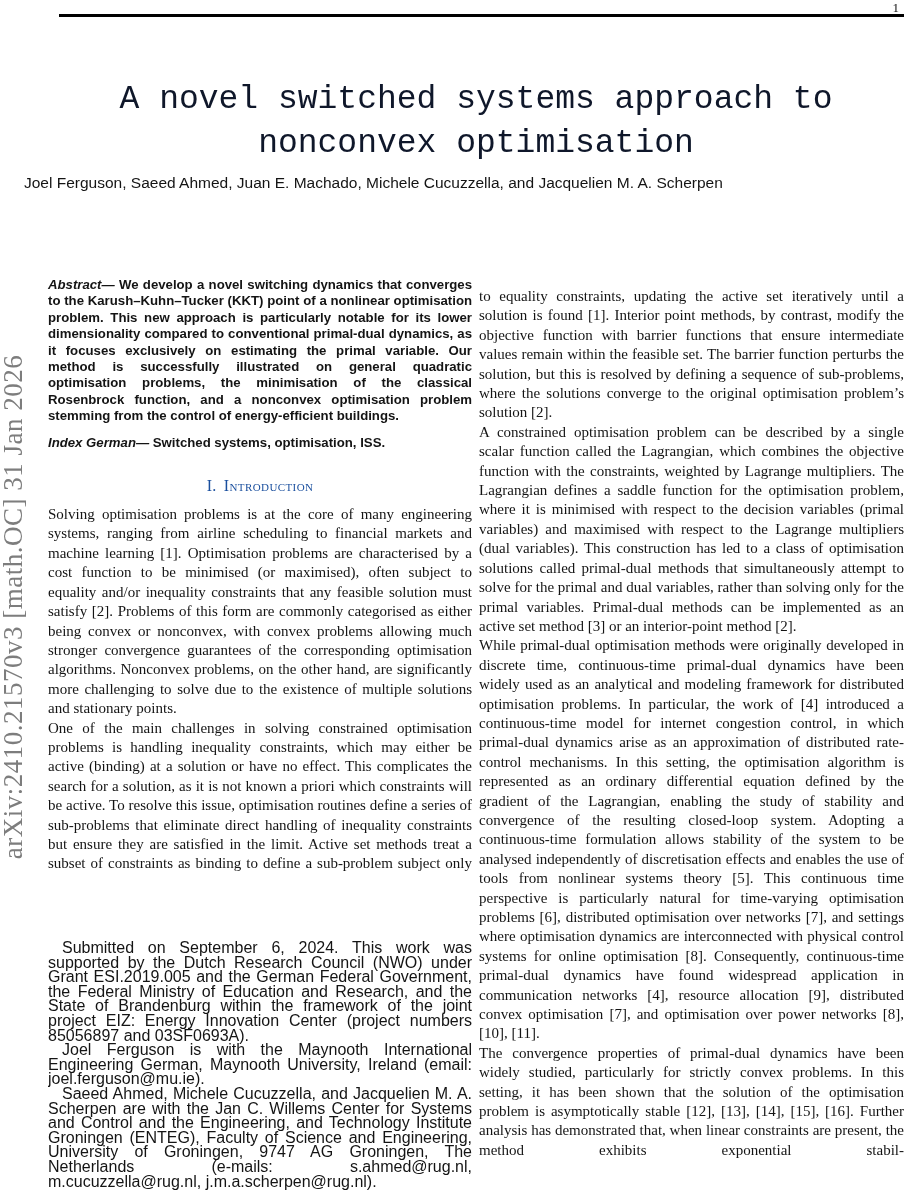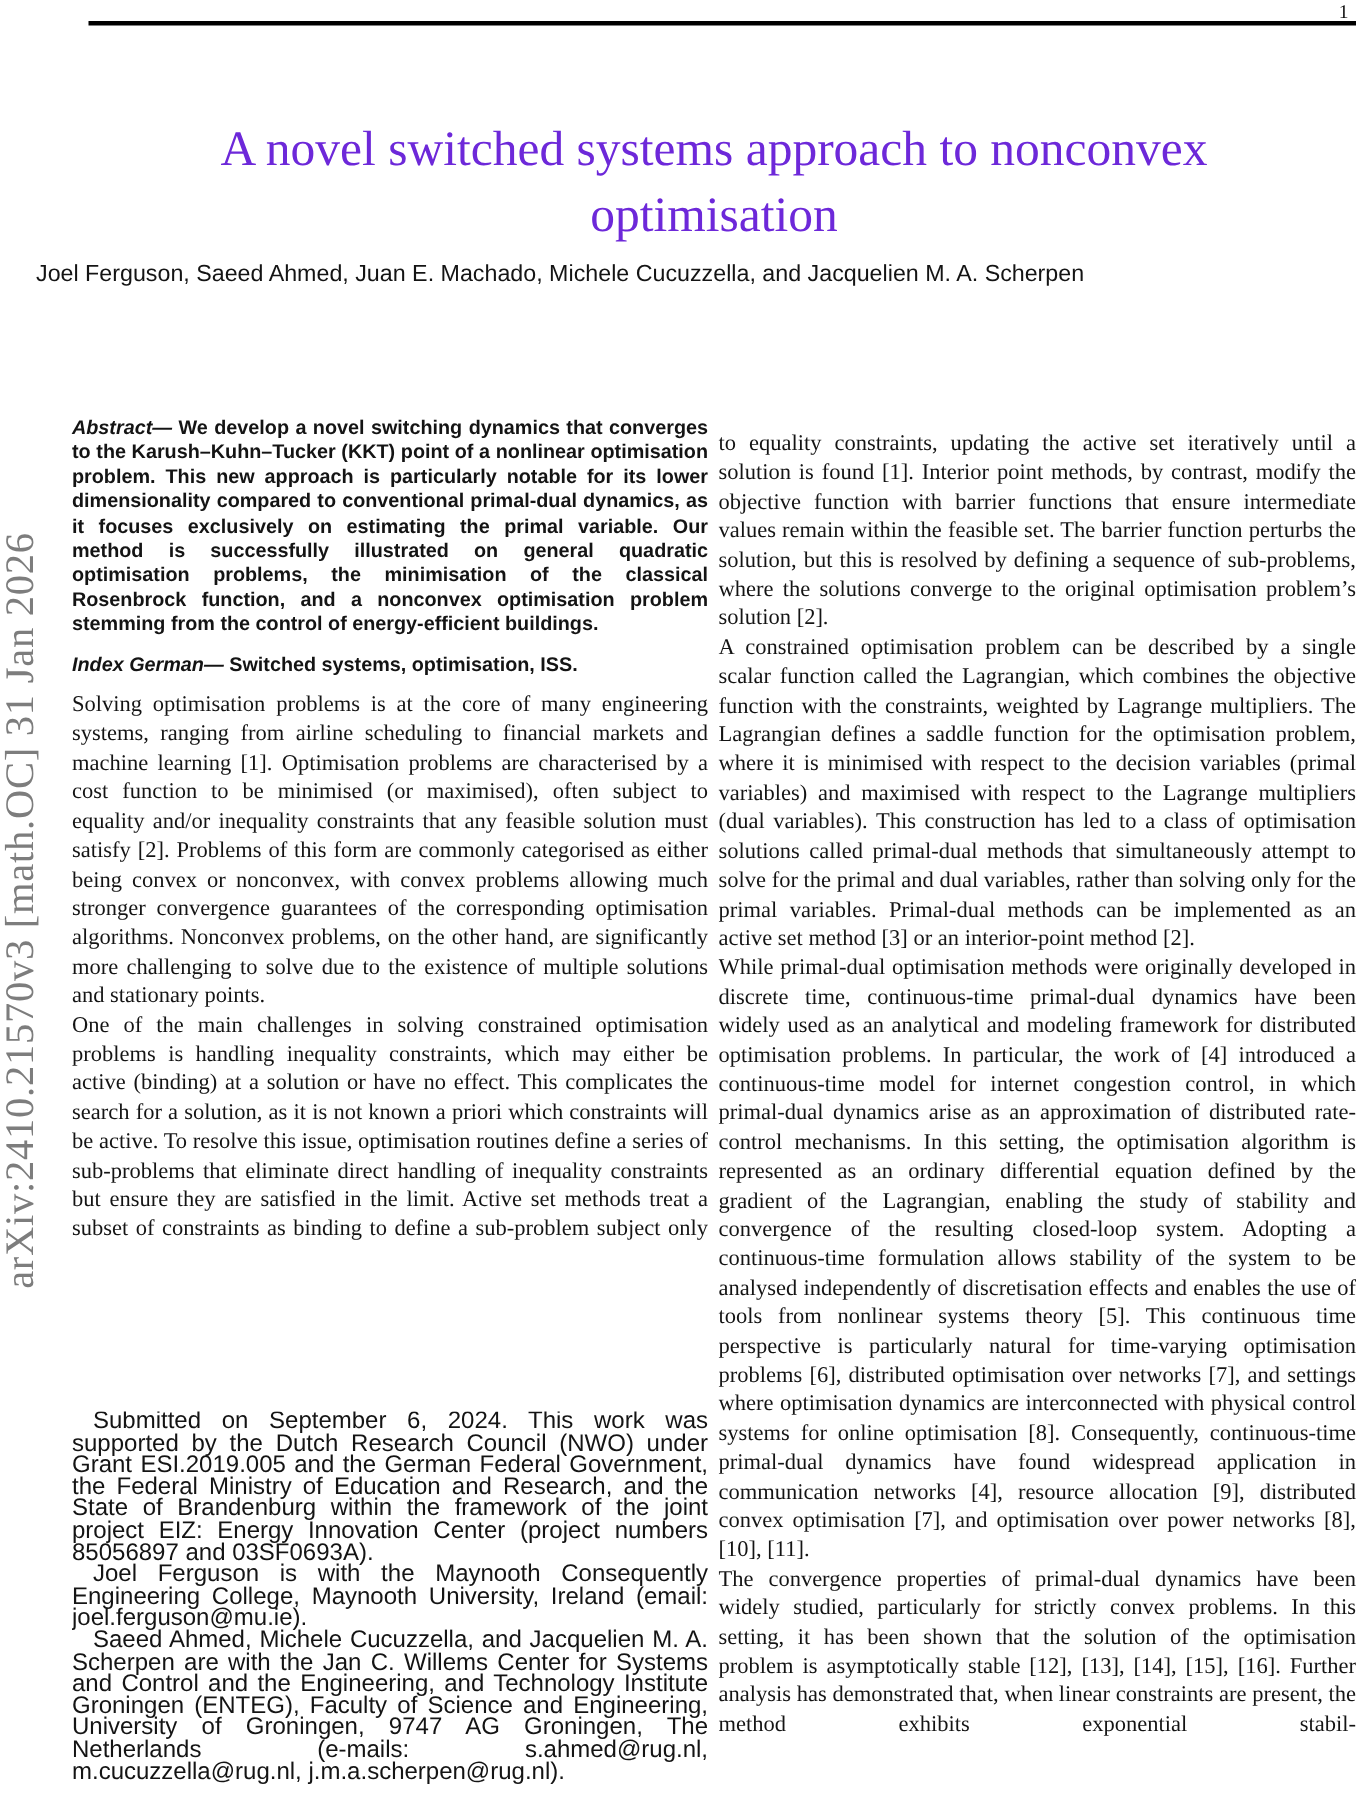--- a/index.html
+++ b/index.html
@@ -54,25 +54,25 @@
   .title-wrap {
     position: absolute;
     left: 48px;
     top: 78px;
     width: 856px;
     text-align: center;
   }
   .paper-title {
     margin: 0 auto;
     max-width: 720px;
-    font-family: Liberation Serif, serif;
+    font-family: Liberation Mono, monospace;
     font-size: 33px;
     line-height: 44px;
     font-weight: 400;
-    color: #6d28d9;
+    color: #0f172a;
   }
   .paper-authors {
     position: absolute;
     left: 24px;
     top: 174px;
     width: 856px;
     font-family: "Liberation Sans", sans-serif;
     font-size: 15.5px;
     color: #141414;
   }
@@ -160,30 +160,31 @@
 <div class="title-wrap">
   <h1 class="paper-title">A novel switched systems approach to nonconvex optimisation</h1>
 </div>
 <div class="paper-authors">Joel Ferguson, Saeed Ahmed, Juan E. Machado, Michele Cucuzzella, and Jacquelien M. A. Scherpen</div>
 
 <div class="left-col">
   <p class="abstract"><span class="lead-label">Abstract—</span> <span>We develop a novel switching dynamics that converges to the Karush–Kuhn–Tucker (KKT) point of a nonlinear optimisation problem. This new approach is particularly notable for its lower dimensionality compared to conventional primal-dual dynamics, as it focuses exclusively on estimating the primal variable. Our method is successfully illustrated on general quadratic optimisation problems, the minimisation of the classical Rosenbrock function, and a nonconvex optimisation problem stemming from the control of energy-efficient buildings.</span></p>
 
   <p class="index-terms"><span class="lead-label">Index German—</span> <span>Switched systems, optimisation, ISS.</span></p>
 
+  <div class="section-heading"><span class="sec-num">I.</span><span>Introduction</span></div>
 
   <div class="body-text">
     <p>Solving optimisation problems is at the core of many engineering systems, ranging from airline scheduling to financial markets and machine learning [1]. Optimisation problems are characterised by a cost function to be minimised (or maximised), often subject to equality and/or inequality constraints that any feasible solution must satisfy [2]. Problems of this form are commonly categorised as either being convex or nonconvex, with convex problems allowing much stronger convergence guarantees of the corresponding optimisation algorithms. Nonconvex problems, on the other hand, are significantly more challenging to solve due to the existence of multiple solutions and stationary points.</p>
     <p class="continues">One of the main challenges in solving constrained optimisation problems is handling inequality constraints, which may either be active (binding) at a solution or have no effect. This complicates the search for a solution, as it is not known a priori which constraints will be active. To resolve this issue, optimisation routines define a series of sub-problems that eliminate direct handling of inequality constraints but ensure they are satisfied in the limit. Active set methods treat a subset of constraints as binding to define a sub-problem subject only</p>
   </div>
 </div>
 
 <div class="footnotes">
   <p>Submitted on September 6, 2024. This work was supported by the Dutch Research Council (NWO) under Grant ESI.2019.005 and the German Federal Government, the Federal Ministry of Education and Research, and the State of Brandenburg within the framework of the joint project EIZ: Energy Innovation Center (project numbers 85056897 and 03SF0693A).</p>
-  <p>Joel Ferguson is with the Maynooth Consequently Engineering College, Maynooth University, Ireland (email: joel.ferguson@mu.ie).</p>
+  <p>Joel Ferguson is with the Maynooth International Engineering German, Maynooth University, Ireland (email: joel.ferguson@mu.ie).</p>
   <p>Saeed Ahmed, Michele Cucuzzella, and Jacquelien M. A. Scherpen are with the Jan C. Willems Center for Systems and Control and the Engineering, and Technology Institute Groningen (ENTEG), Faculty of Science and Engineering, University of Groningen, 9747 AG Groningen, The Netherlands (e-mails: s.ahmed@rug.nl, m.cucuzzella@rug.nl, j.m.a.scherpen@rug.nl).</p>
 </div>
 
 <div class="right-col body-text">
   <p>to equality constraints, updating the active set iteratively until a solution is found [1]. Interior point methods, by contrast, modify the objective function with barrier functions that ensure intermediate values remain within the feasible set. The barrier function perturbs the solution, but this is resolved by defining a sequence of sub-problems, where the solutions converge to the original optimisation problem’s solution [2].</p>
   <p>A constrained optimisation problem can be described by a single scalar function called the Lagrangian, which combines the objective function with the constraints, weighted by Lagrange multipliers. The Lagrangian defines a saddle function for the optimisation problem, where it is minimised with respect to the decision variables (primal variables) and maximised with respect to the Lagrange multipliers (dual variables). This construction has led to a class of optimisation solutions called primal-dual methods that simultaneously attempt to solve for the primal and dual variables, rather than solving only for the primal variables. Primal-dual methods can be implemented as an active set method [3] or an interior-point method [2].</p>
   <p>While primal-dual optimisation methods were originally developed in discrete time, continuous-time primal-dual dynamics have been widely used as an analytical and modeling framework for distributed optimisation problems. In particular, the work of [4] introduced a continuous-time model for internet congestion control, in which primal-dual dynamics arise as an approximation of distributed rate-control mechanisms. In this setting, the optimisation algorithm is represented as an ordinary differential equation defined by the gradient of the Lagrangian, enabling the study of stability and convergence of the resulting closed-loop system. Adopting a continuous-time formulation allows stability of the system to be analysed independently of discretisation effects and enables the use of tools from nonlinear systems theory [5]. This continuous time perspective is particularly natural for time-varying optimisation problems [6], distributed optimisation over networks [7], and settings where optimisation dynamics are interconnected with physical control systems for online optimisation [8]. Consequently, continuous-time primal-dual dynamics have found widespread application in communication networks [4], resource allocation [9], distributed convex optimisation [7], and optimisation over power networks [8], [10], [11].</p>
   <p class="continues">The convergence properties of primal-dual dynamics have been widely studied, particularly for strictly convex problems. In this setting, it has been shown that the solution of the optimisation problem is asymptotically stable [12], [13], [14], [15], [16]. Further analysis has demonstrated that, when linear constraints are present, the method exhibits exponential stabil-</p>
 </div>
 

